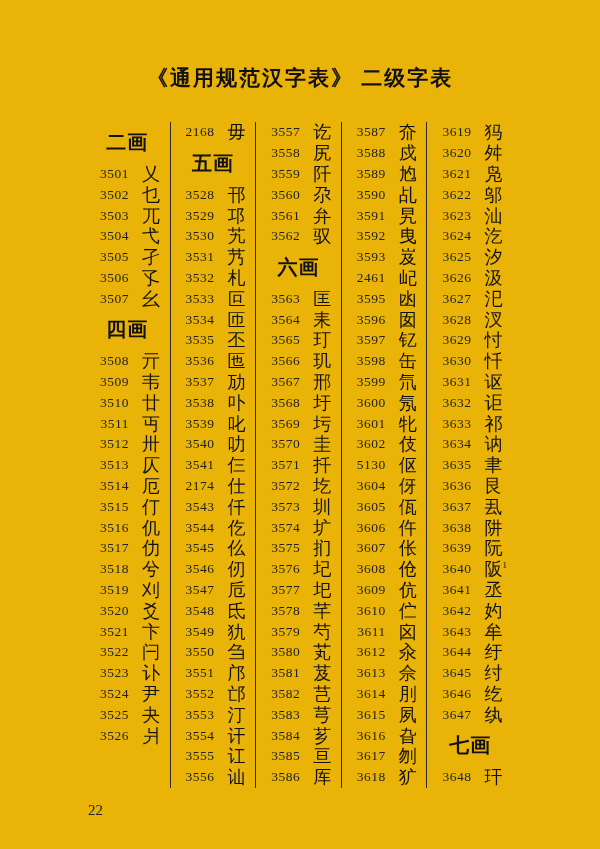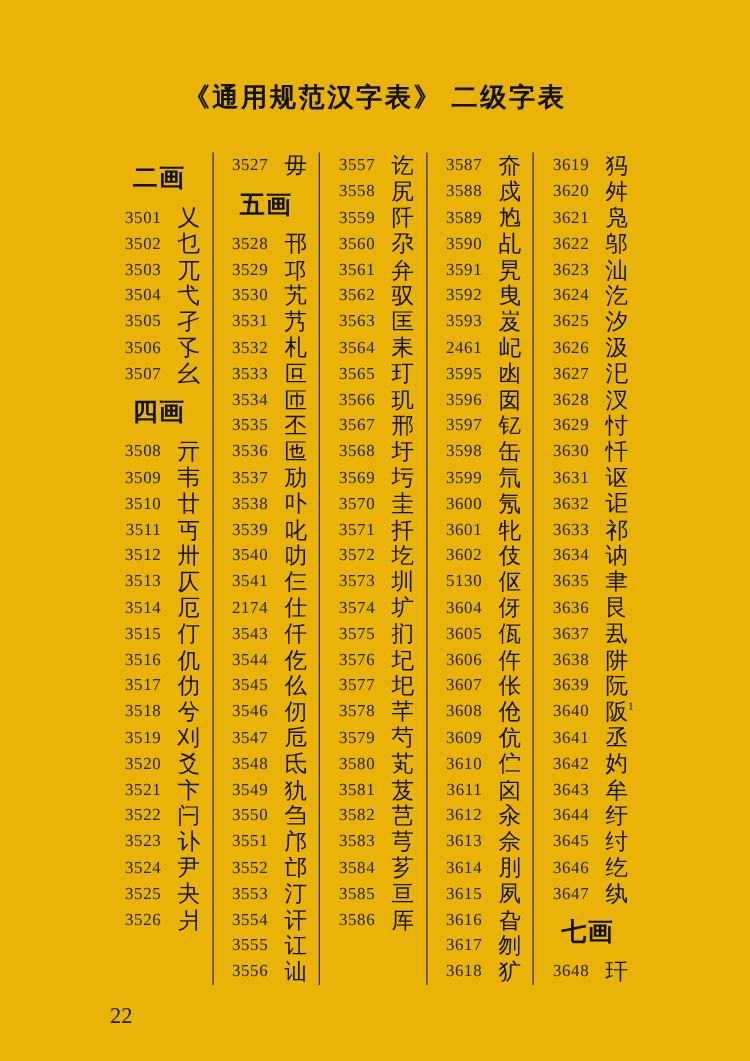--- a/index.html
+++ b/index.html
@@ -29,21 +29,21 @@
   }
   .chr{
     margin-left:13px;font-size:18px;line-height:1;color:#111;
   }
   .chr sup{font-size:9px;vertical-align:super;line-height:0;}
   .hdr{
     height:41.6px;display:flex;align-items:center;justify-content:center;
     font-weight:bold;font-size:20px;letter-spacing:1px;color:#111;
   }
   .pagenum{
-    position:absolute;left:88px;top:802px;font-size:18px;color:#222;
+    position:absolute;left:88px;top:802px;font-size:15px;color:#222;
   }
 </style>
 </head>
 <body>
 
 <div class="page">
   <div class="title">《通用规范汉字表》 二级字表</div>
   <div class="char-table" id="char-table">
       <div class="col">
         <div class="hdr">二画</div>
@@ -148,21 +148,21 @@
           <span class="num">3525</span>
           <span class="chr"><span>夬</span></span>
         </div>
         <div class="row">
           <span class="num">3526</span>
           <span class="chr"><span>爿</span></span>
         </div>
       </div>
       <div class="col">
         <div class="row">
-          <span class="num">3527</span>
+          <span class="num">2168</span>
           <span class="chr"><span>毋</span></span>
         </div>
         <div class="hdr">五画</div>
         <div class="row">
           <span class="num">3528</span>
           <span class="chr"><span>邗</span></span>
         </div>
         <div class="row">
           <span class="num">3529</span>
           <span class="chr"><span>邛</span></span>
@@ -294,20 +294,21 @@
           <span class="chr"><span>尕</span></span>
         </div>
         <div class="row">
           <span class="num">3561</span>
           <span class="chr"><span>弁</span></span>
         </div>
         <div class="row">
           <span class="num">3562</span>
           <span class="chr"><span>驭</span></span>
         </div>
+        <div class="hdr">六画</div>
         <div class="row">
           <span class="num">3563</span>
           <span class="chr"><span>匡</span></span>
         </div>
         <div class="row">
           <span class="num">3564</span>
           <span class="chr"><span>耒</span></span>
         </div>
         <div class="row">
           <span class="num">3565</span>

